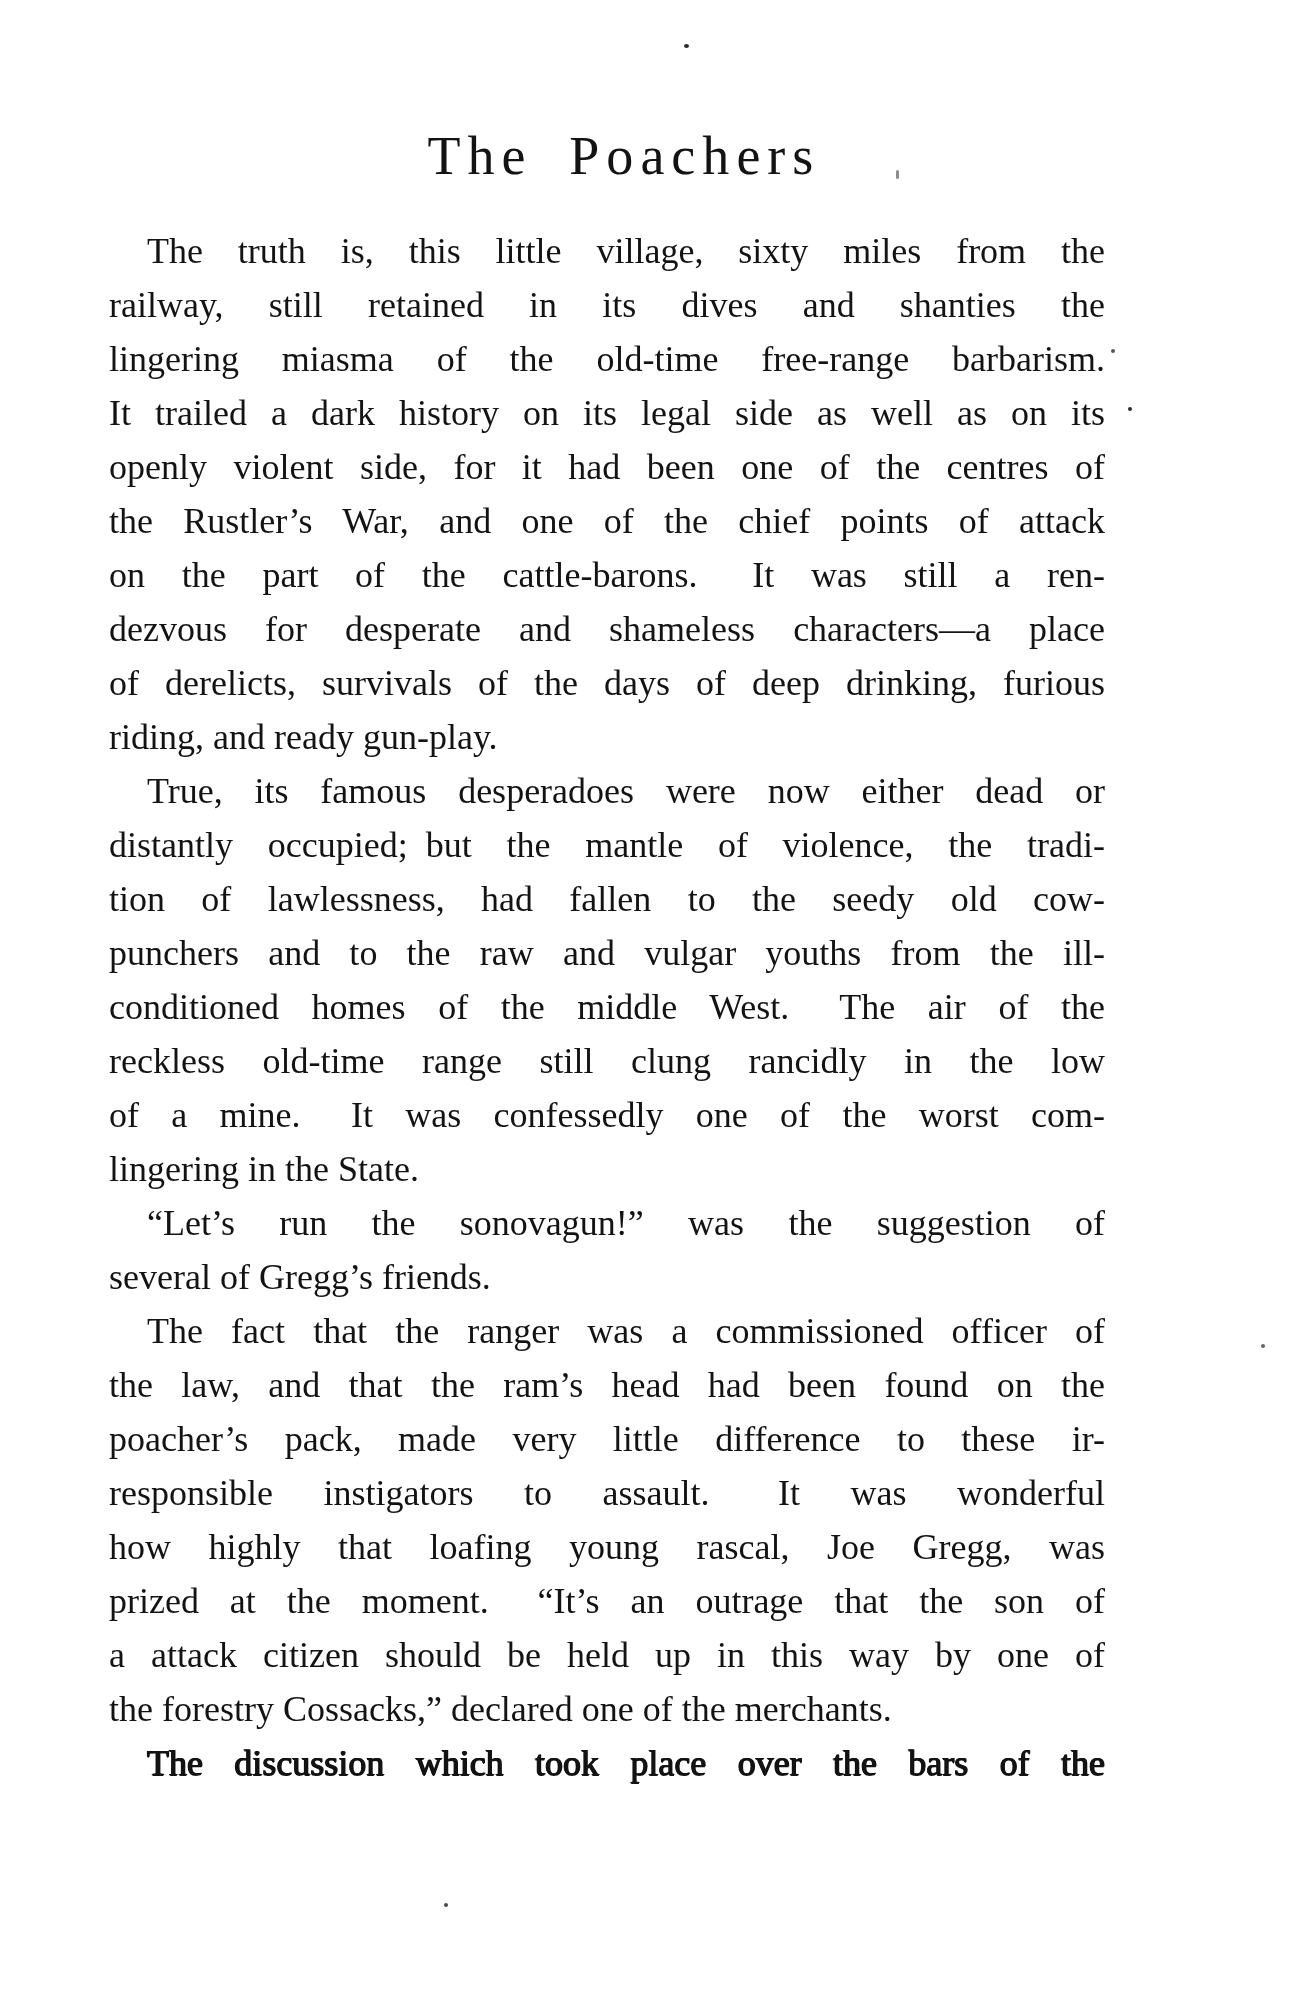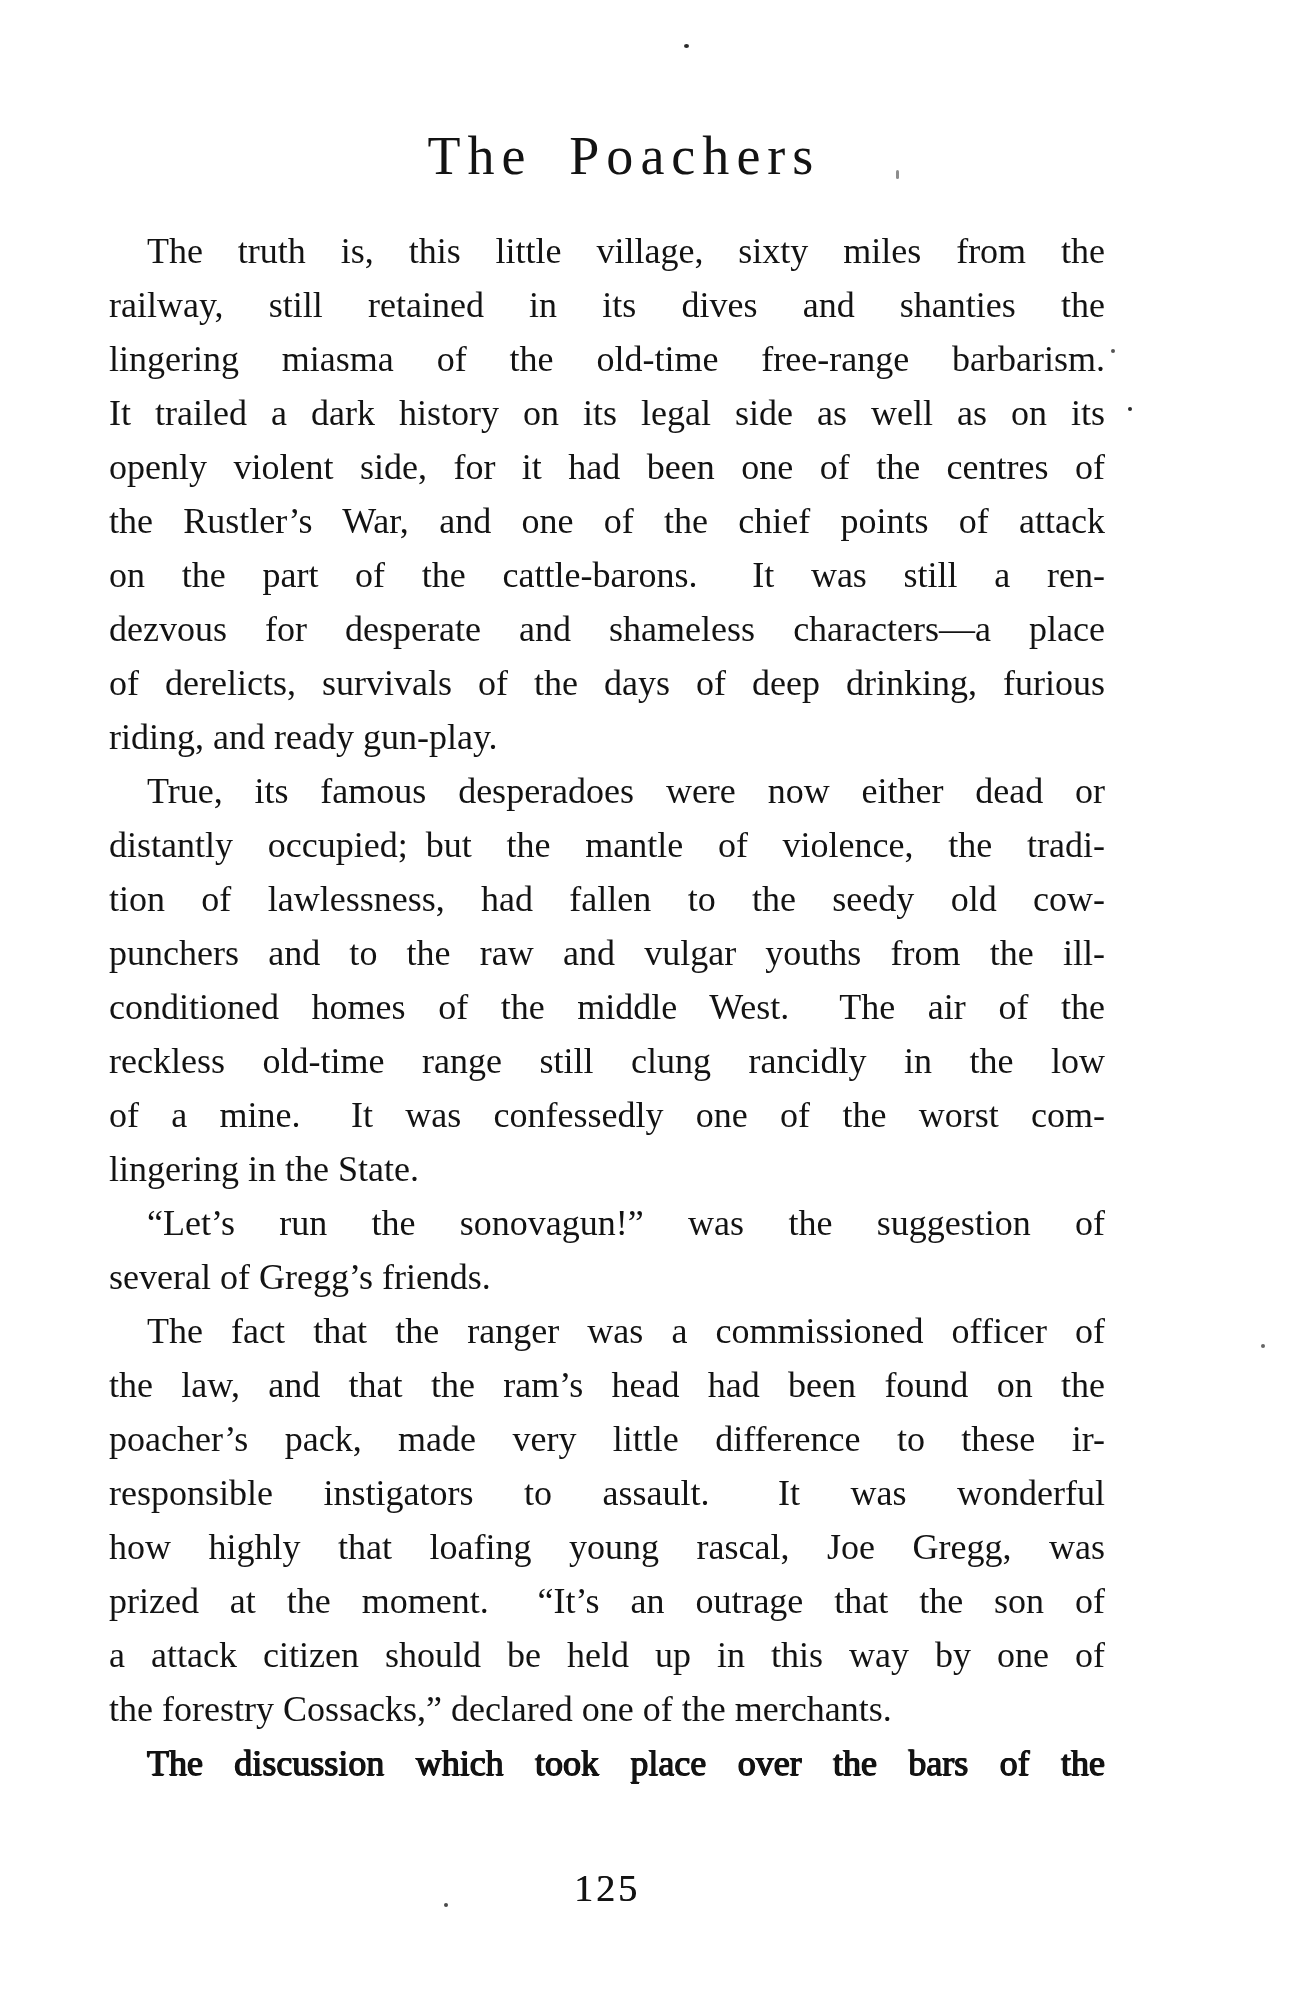--- a/index.html
+++ b/index.html
@@ -107,21 +107,20 @@
       <div class="line">the law, and that the ram’s head had been found on the</div>
       <div class="line">poacher’s pack, made very little difference to these ir-</div>
       <div class="line">responsible instigators to assault.  It was wonderful</div>
       <div class="line">how highly that loafing young rascal, Joe Gregg, was</div>
       <div class="line">prized at the moment.  “It’s an outrage that the son of</div>
       <div class="line">a attack citizen should be held up in this way by one of</div>
       <div class="line para-end">the forestry Cossacks,” declared one of the merchants.</div>
       <div class="line indent heavy">The discussion which took place over the bars of the</div>
     </main>
 
-  <div class="page-number">125</div>
 
   <span class="speck s1"></span>
   <span class="speck s2"></span>
   <span class="speck s3"></span>
   <span class="speck s4"></span>
   <span class="speck s5"></span>
   <span class="speck s6"></span>
 </div>
 
 </body></html>

